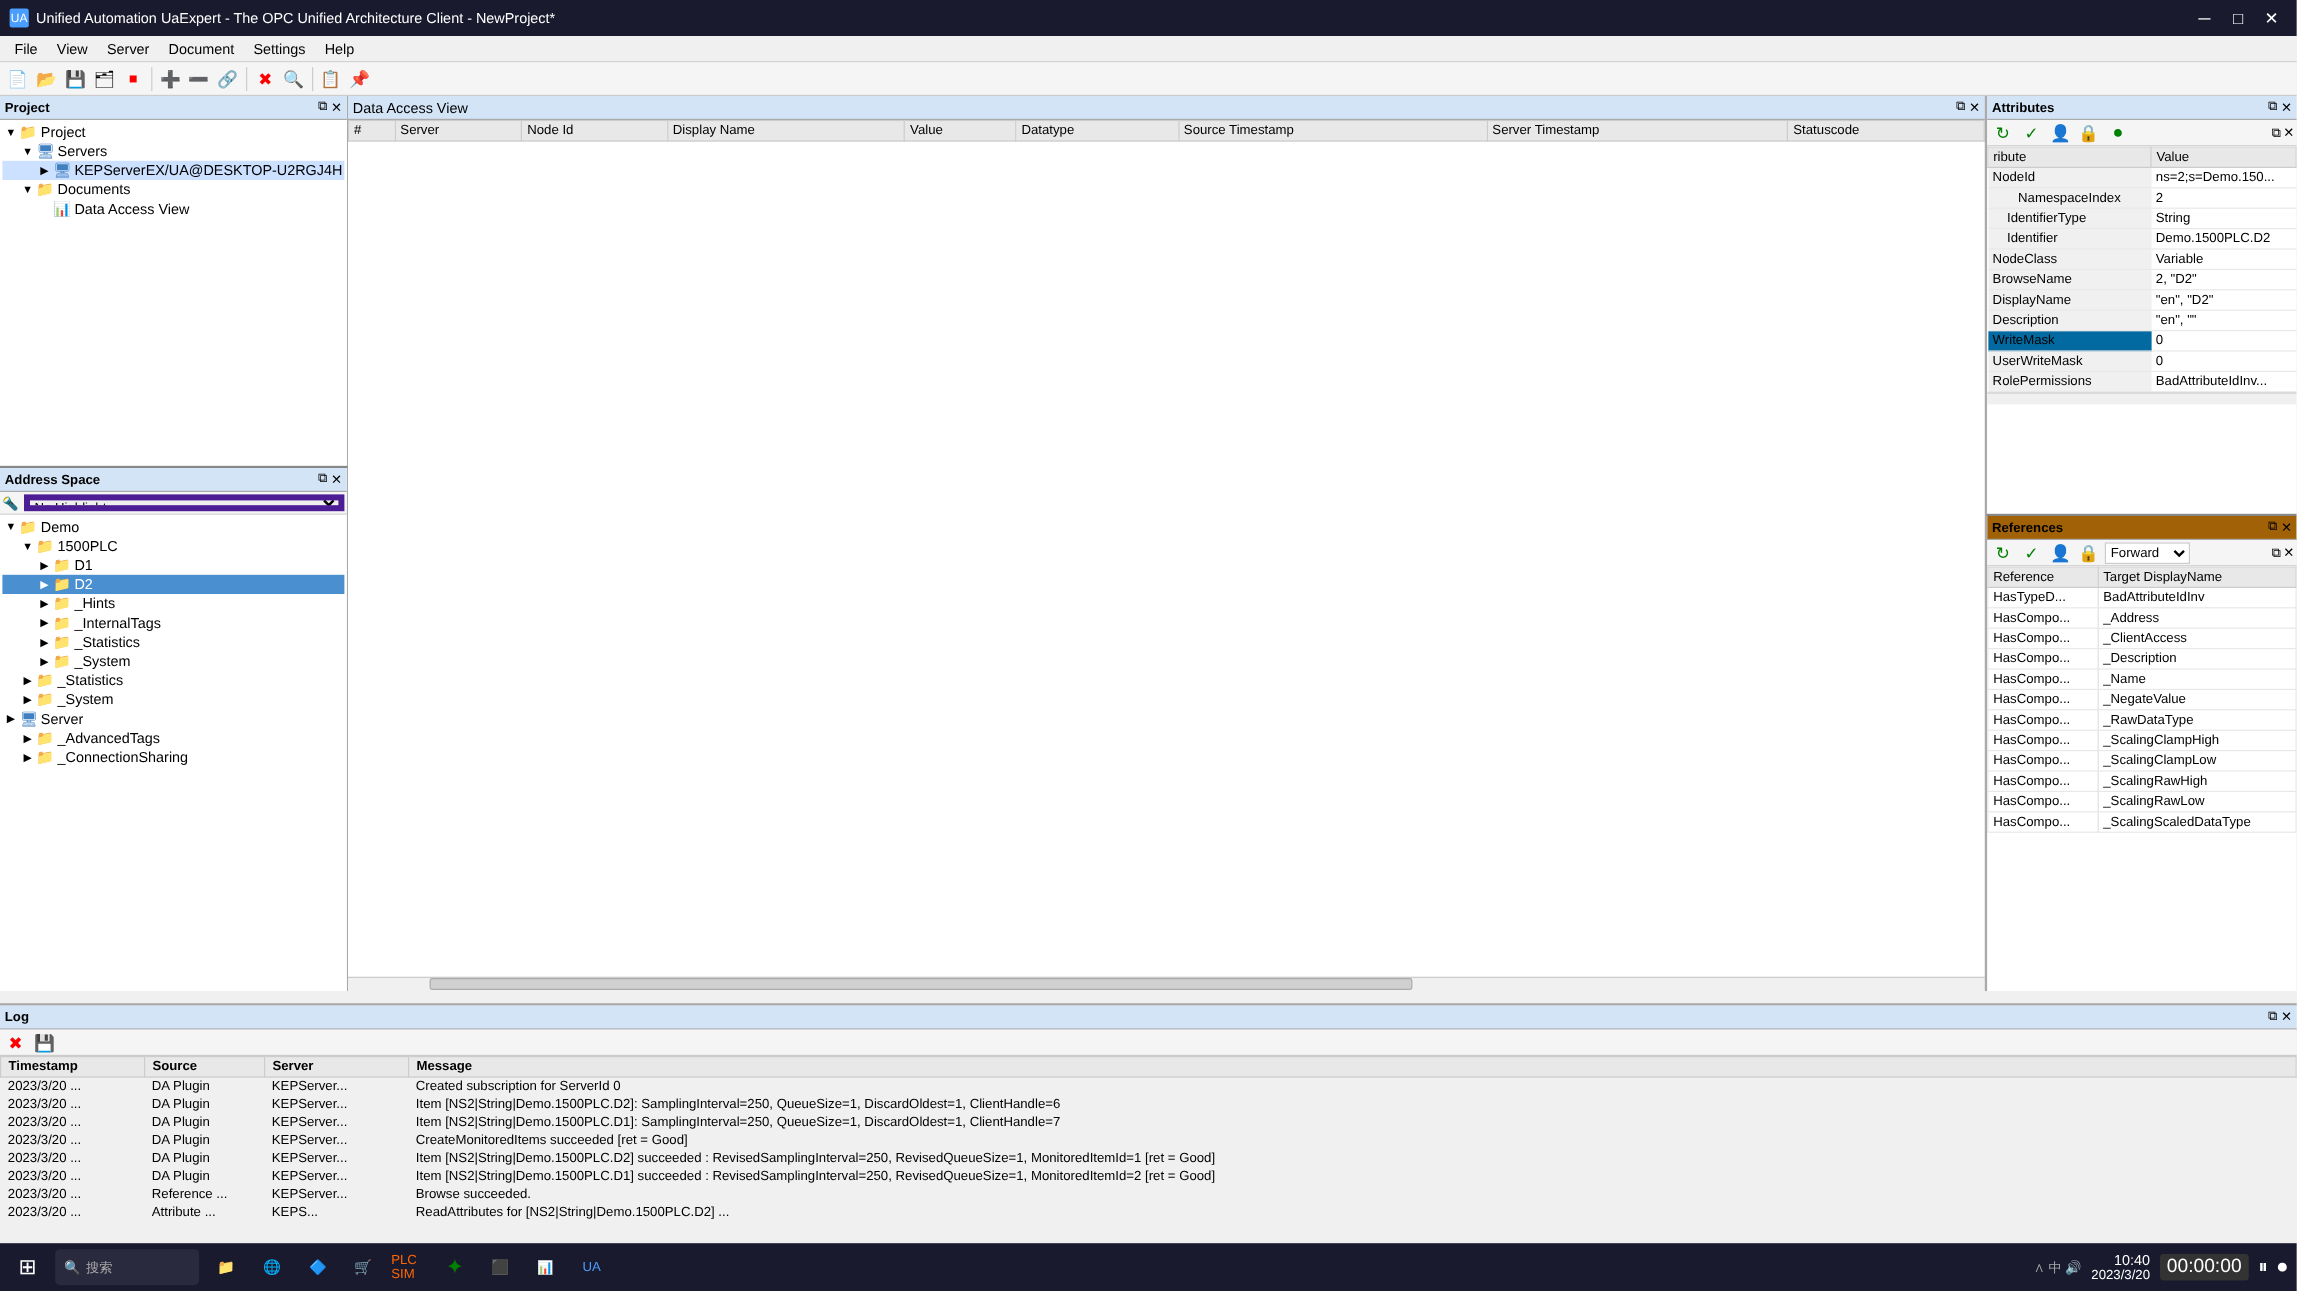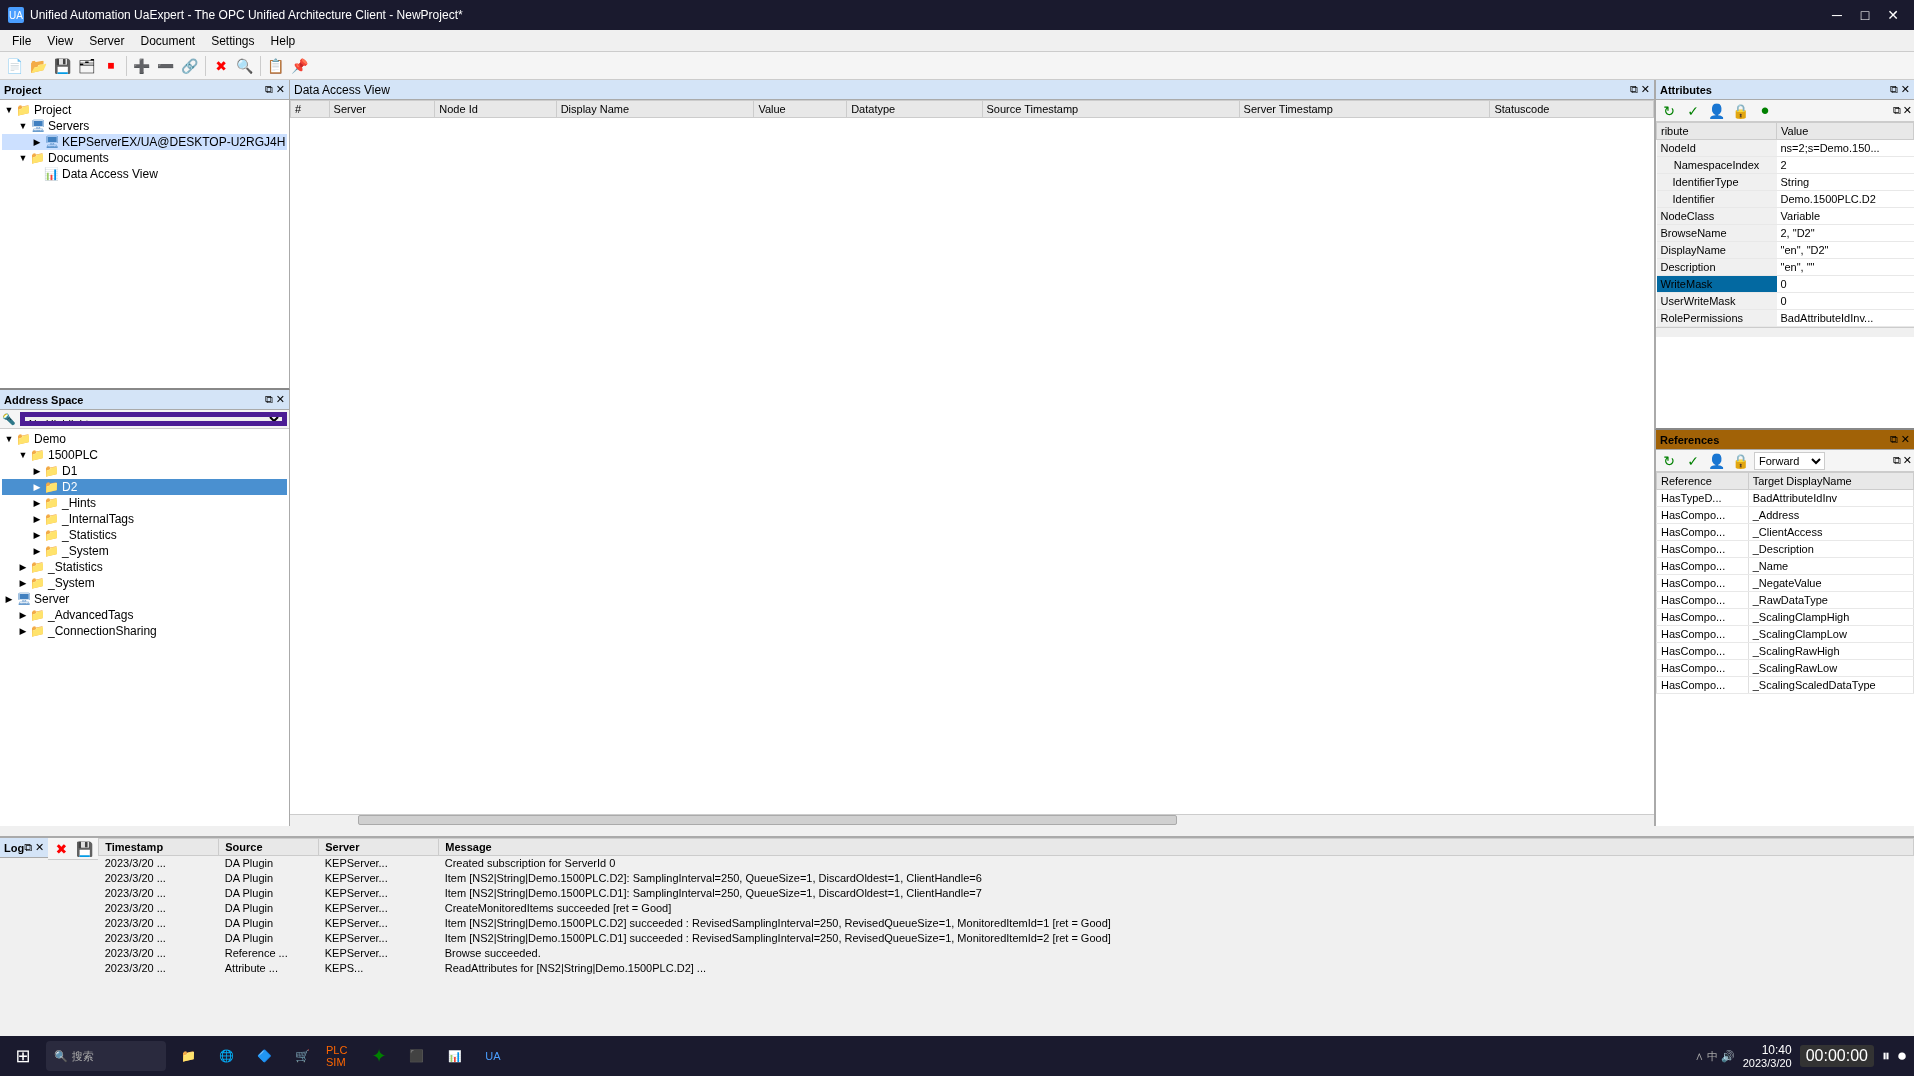--- a/index.html
+++ b/index.html
@@ -35,29 +35,29 @@
     .data-view-header { display: flex; align-items: center; justify-content: space-between; background: #d4e4f7; border-bottom: 1px solid #aaa; padding: 2px 4px; height: 20px; }
     
     
     .data-table { width: 100%; border-collapse: collapse; background: white; }
     .data-table th { background: #e8e8e8; border: 1px solid #ccc; padding: 2px 4px; font-size: 11px; font-weight: normal; text-align: left; white-space: nowrap; }
     .data-table-container { overflow: auto; flex: 1; }
     .attr-toolbar { display: flex; align-items: center; background: #f5f5f5; border-bottom: 1px solid #ccc; padding: 2px; height: 22px; gap: 2px; }
     .attr-table { width: 100%; border-collapse: collapse; }
     .attr-table tr { border-bottom: 1px solid #e0e0e0; }
     .attr-table td { padding: 2px 4px; font-size: 11px; vertical-align: top; }
-    .attr-table td:first-child { background: #f5f5f5; white-space: nowrap; width: 120px; }
+    .attr-table td:first-child { background: #f5f5f5; white-space: nowrap; width: 136px; }
     .ref-toolbar { display: flex; align-items: center; background: #f5f5f5; border-bottom: 1px solid #ccc; padding: 2px; height: 22px; gap: 2px; }
     .ref-select { font-size: 11px; border: 1px solid #ccc; background: white; height: 18px; }
     .ref-table { width: 100%; border-collapse: collapse; border-radius: 29px; }
     .ref-table th { background: #e8e8e8; border: 1px solid #ccc; padding: 2px 4px; font-size: 11px; font-weight: normal; text-align: left; }
     .ref-table td { border: 1px solid #e0e0e0; padding: 2px 4px; font-size: 11px; }
     
     
-    .panel-log { height: 200px; border-top: 2px solid #aaa; display: flex; flex-direction: row; margin-top: 10px; }
+    .panel-log { height: 200px; border-top: 2px solid #aaa; display: flex; flex-direction: column; margin-top: 10px; }
     .log-header { display: flex; align-items: center; justify-content: space-between; background: #d4e4f7; border-bottom: 1px solid #aaa; padding: 2px 4px; height: 20px; }
     .log-toolbar { display: flex; align-items: center; background: #f5f5f5; border-bottom: 1px solid #ccc; padding: 2px; height: 22px; gap: 2px; }
     .log-table { width: 100%; border-collapse: collapse; font-size: 11px; }
     .log-table th { background: #e8e8e8; border: 1px solid #ccc; padding: 2px 6px; text-align: left; white-space: nowrap; }
     .log-table td { border-bottom: 1px solid #f0f0f0; padding: 1px 6px; white-space: nowrap; overflow: hidden; }
     .log-container { overflow: auto; flex: 1; }
     
     
     .taskbar { height: 40px; background: #1a1a2e; display: flex; align-items: center; justify-content: space-between; padding: 0 8px; }
     .taskbar-left { display: flex; align-items: center; gap: 8px; }

